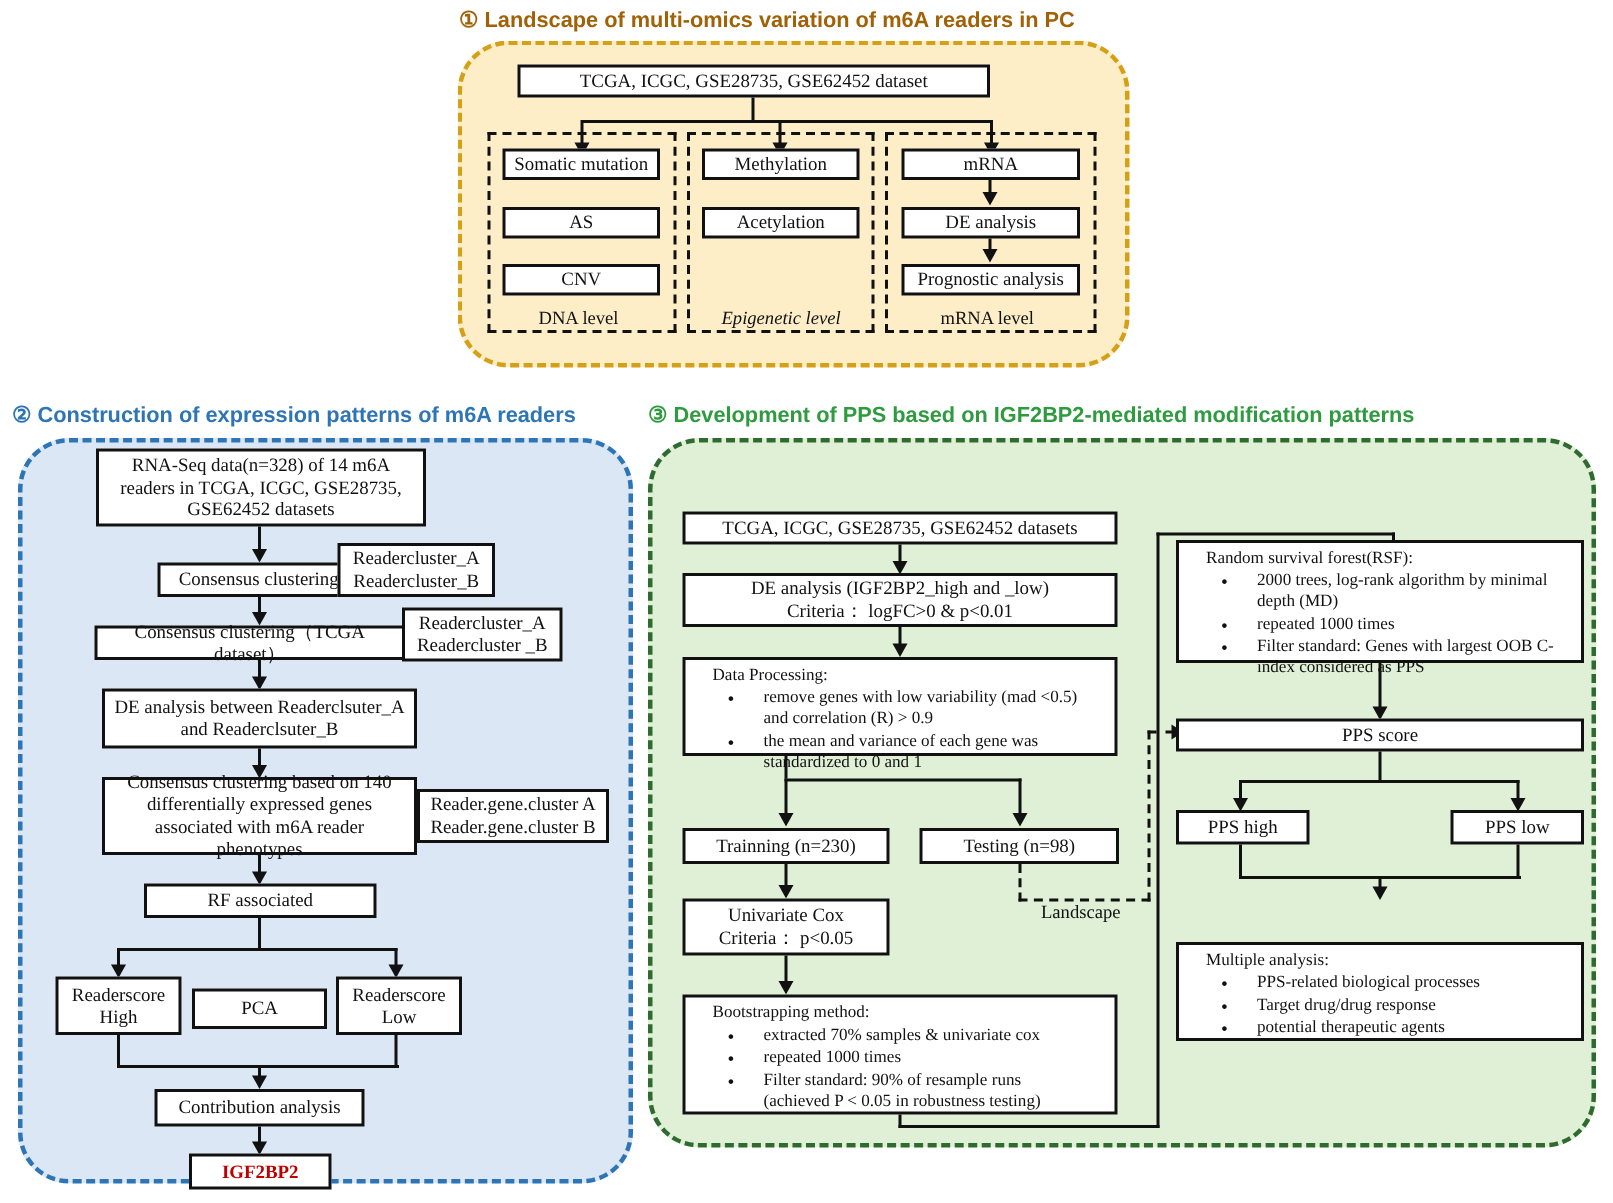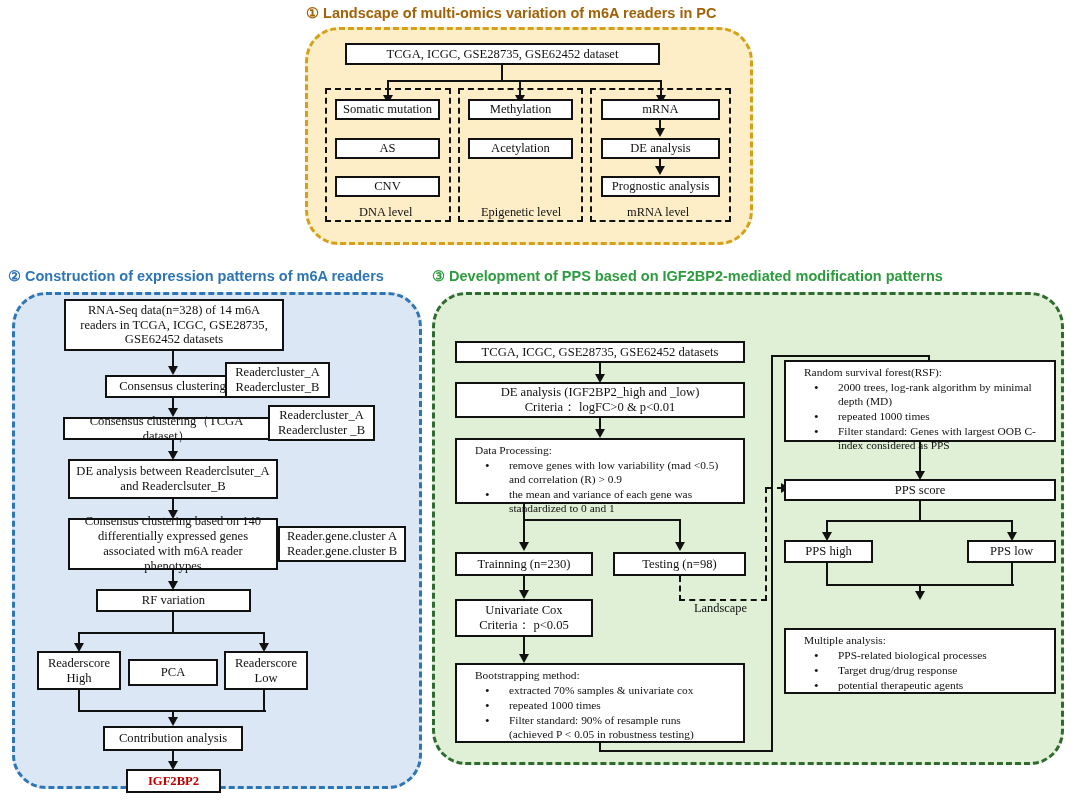--- a/index.html
+++ b/index.html
@@ -85,21 +85,21 @@
   <span class="inner">CNV</span>
 </div>
 <div class="lbl" style="left:359px;top:205px;">DNA level</div>
 
 <div class="node" style="left:468px;top:99px;width:105px;height:21px;">
   <span class="inner">Methylation</span>
 </div>
 <div class="node" style="left:468px;top:138px;width:105px;height:21px;">
   <span class="inner">Acetylation</span>
 </div>
-<div class="lbl" style="left:481px;top:205px;">Epigenetic level</div>
+<div class="lbl" style="left:481px;top:205px;font-style:italic;">Epigenetic level</div>
 
 <div class="node" style="left:601px;top:99px;width:119px;height:21px;">
   <span class="inner">mRNA</span>
 </div>
 <div class="node" style="left:601px;top:138px;width:119px;height:21px;">
   <span class="inner">DE analysis</span>
 </div>
 <div class="node" style="left:601px;top:176px;width:119px;height:21px;">
   <span class="inner">Prognostic analysis</span>
 </div>
@@ -160,21 +160,21 @@
   <div class="inner">
     <div>Reader.gene.cluster A</div>
     <div>Reader.gene.cluster B</div>
   </div>
 </div>
 
 <div class="ln vl" style="left:172px;top:570px;height:12px;"></div>
 <div class="arw" style="left:168px;top:581px;"></div>
 
 <div class="node" style="left:96px;top:589px;width:155px;height:23px;">
-  <span class="inner">RF variation</span>
+  <span class="inner">RF associated</span>
 </div>
 
 <div class="ln vl" style="left:172px;top:612px;height:20px;"></div>
 <div class="ln hl" style="left:78px;top:632px;width:187px;"></div>
 <div class="ln vl" style="left:78px;top:632px;height:12px;"></div>
 <div class="ln vl" style="left:263px;top:632px;height:12px;"></div>
 <div class="arw" style="left:74px;top:643px;"></div>
 <div class="arw" style="left:259px;top:643px;"></div>
 
 <div class="node" style="left:37px;top:651px;width:84px;height:39px;">

